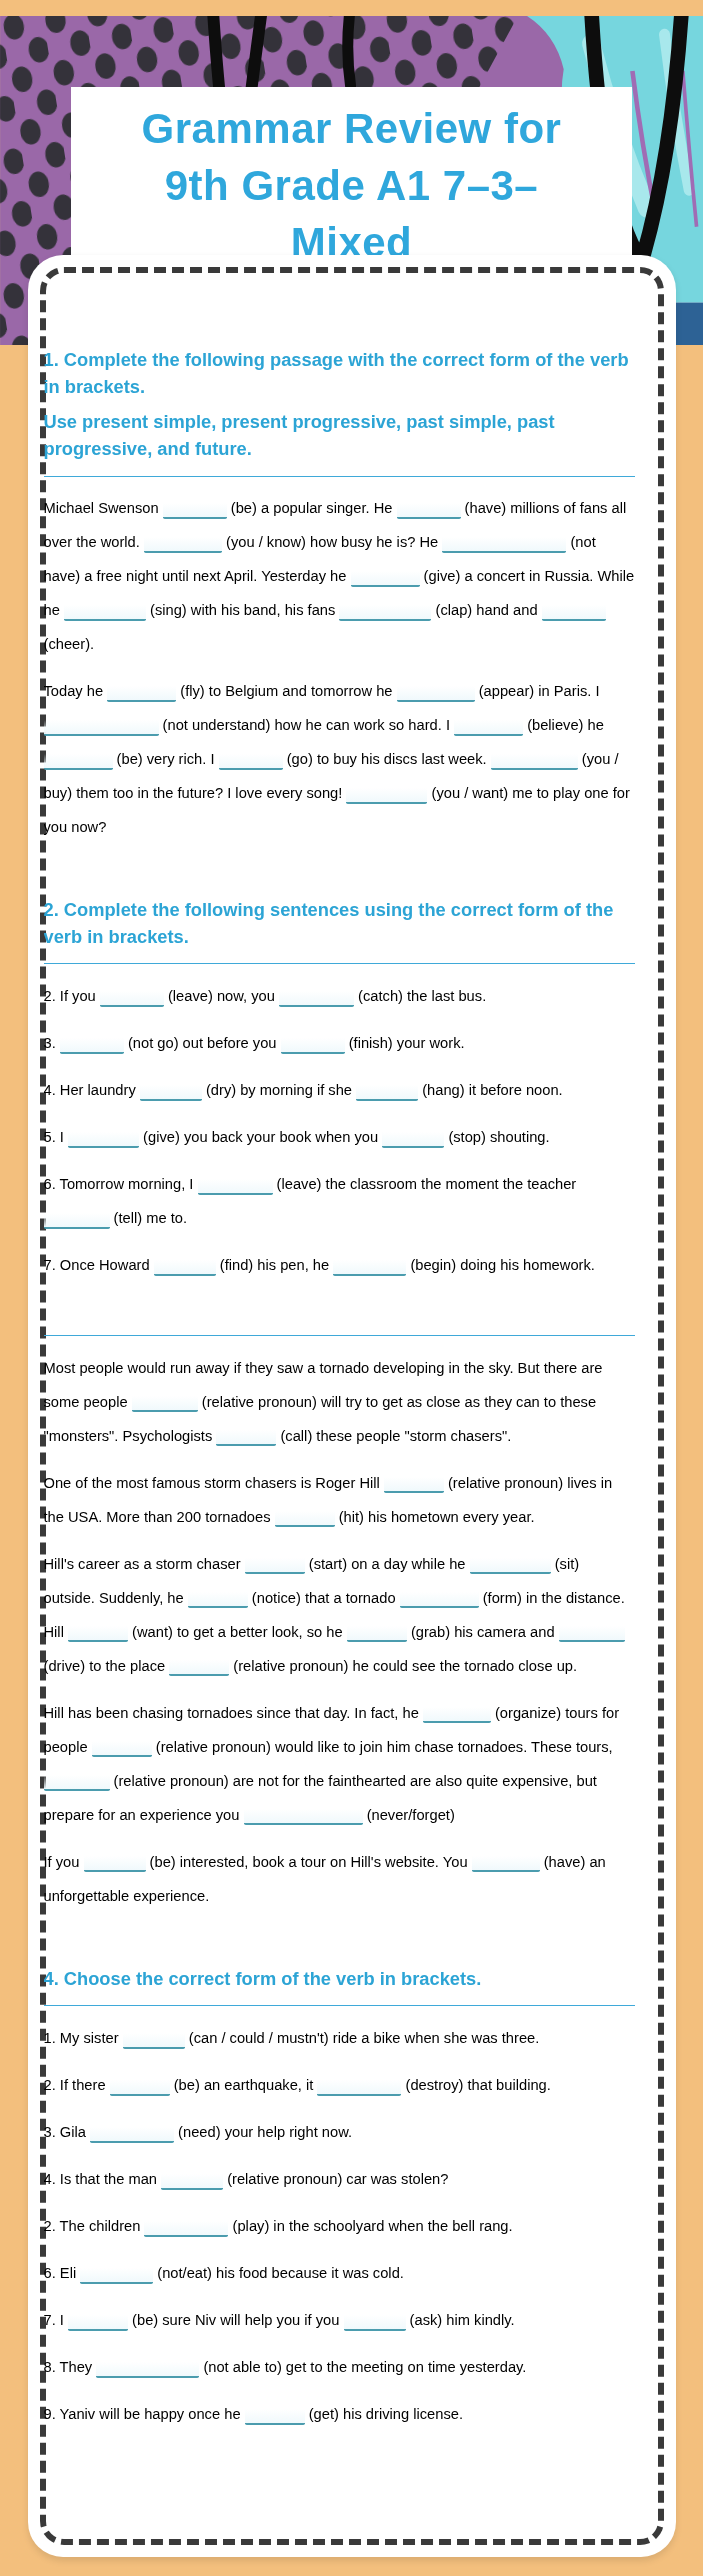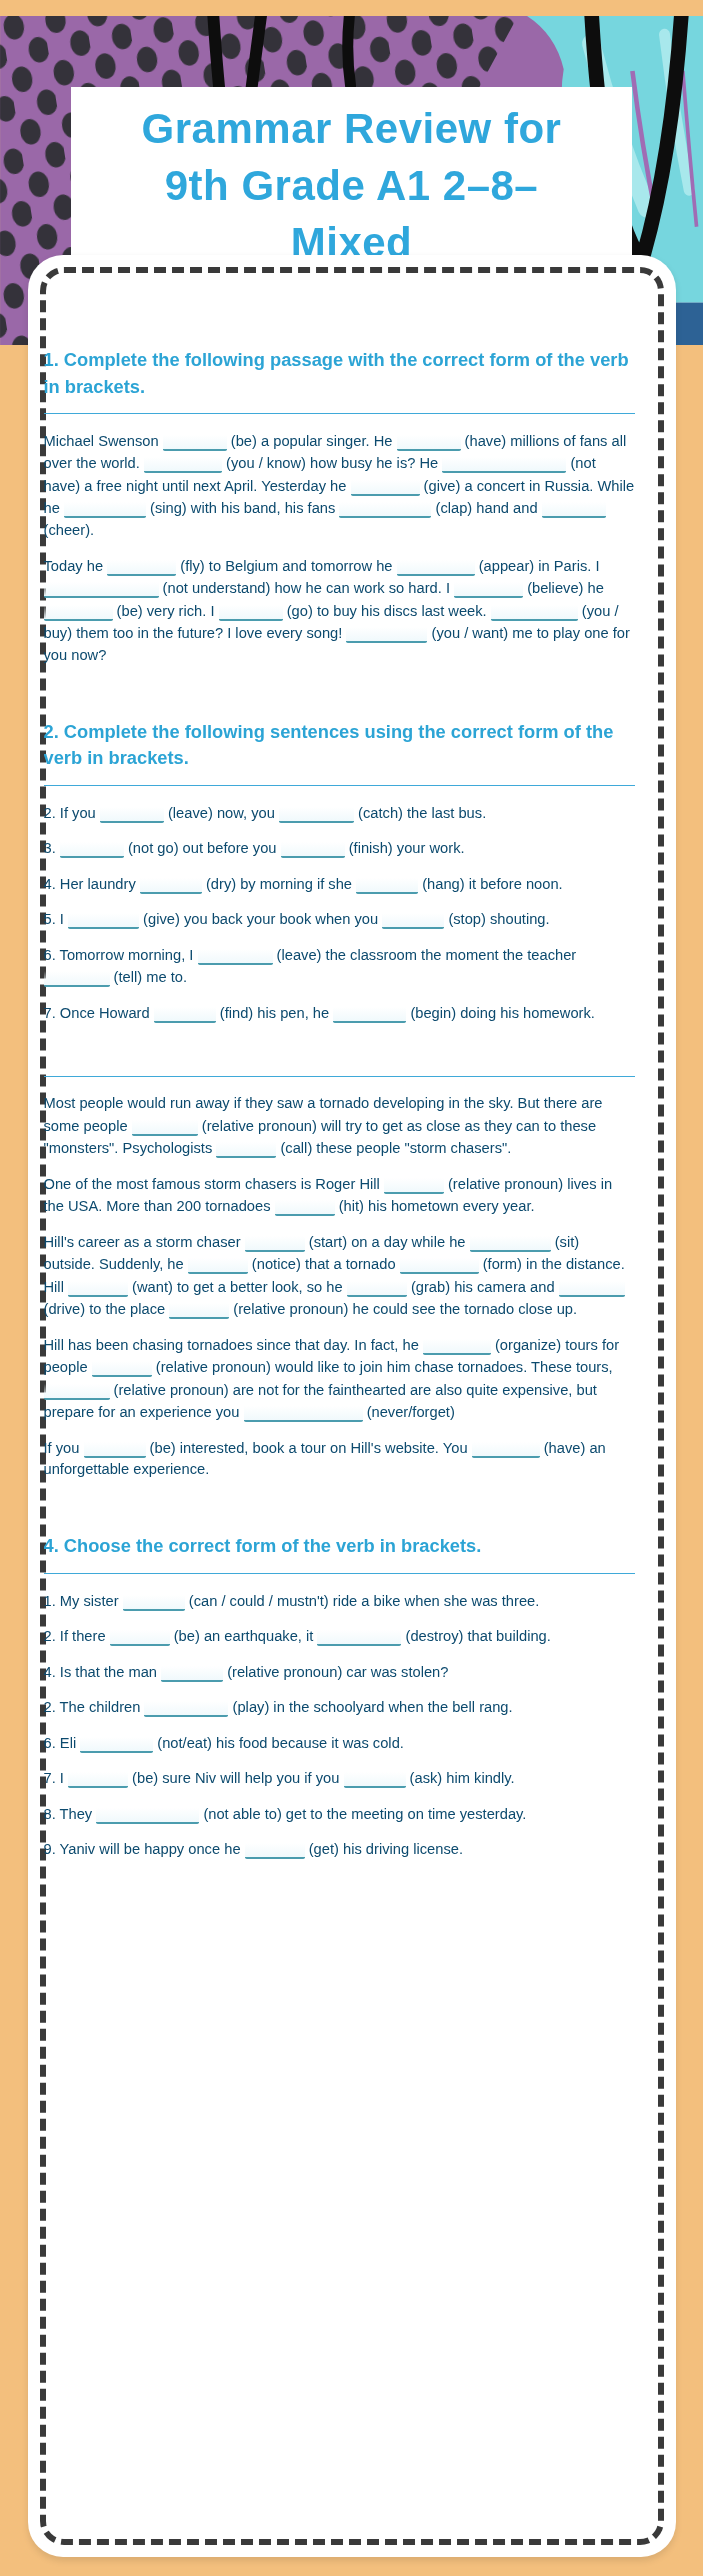--- a/index.html
+++ b/index.html
@@ -40,21 +40,21 @@
     margin:0 0 5.5px 0;
   }
   .sec-subheading{
     font-size:18.3px;font-weight:bold;color:#2ca4d5;line-height:26.6px;
     margin:9.2px 0 5.5px 0;
   }
   .divider{
     border-top:1.8px solid #3fa9d9;margin:13px 0 14.7px 0;height:0;
   }
   .para{
-    font-size:14.7px;color:#0c4a6e;line-height:22px;margin:0 0 13px 0;
+    font-size:14.7px;color:#000000;line-height:34px;margin:0 0 13px 0;
   }
   .para:last-child{margin-bottom:0;}
   .blank{
     display:inline-block;height:20px;vertical-align:-5.5px;
     border-bottom:2.3px solid #4b9cae;border-radius:1.8px;
     background:linear-gradient(180deg, rgba(244,250,253,0) 30%, #f0f9fc 100%);
   }
 </style>
 </head>
 <body>
@@ -76,31 +76,32 @@
     <path d="M745,60 Q752,150 760,230" stroke="#a06cb4" stroke-width="4" fill="none"></path>
     <path d="M232,-10 C238,80 246,160 258,214" stroke="#0d0d0d" stroke-width="13" fill="none" stroke-linecap="round"></path>
     <path d="M286,-10 C274,80 264,160 258,214" stroke="#0d0d0d" stroke-width="13" fill="none" stroke-linecap="round"></path>
     <path d="M382,-8 C376,40 380,80 392,118" stroke="#0d0d0d" stroke-width="12" fill="none" stroke-linecap="round"></path>
     <path d="M645,-10 C652,120 668,220 700,268 C726,180 738,80 744,-10" stroke="#0d0d0d" stroke-width="16" fill="none" stroke-linecap="round" stroke-linejoin="round"></path>
     <rect x="700" y="313" width="68" height="46" fill="#2d6295"></rect>
   </svg>
   <div class="title-box">
     <div>
         <div class="title-line">Grammar Review for</div>
-        <div class="title-line">9th Grade A1 2–8–</div>
+        <div class="title-line">9th Grade A1 7–3–</div>
         <div class="title-line">Mixed</div>
       </div>
   </div>
 </div>
 
 <div class="card">
   <div class="card-border"></div>
   <div class="content">
       <section class="exercise">
         <div class="sec-heading">1. Complete the following passage with the correct form of the verb in brackets.</div>
+        <div class="sec-subheading">Use present simple, present progressive, past simple, past progressive, and future.</div>
         <div class="divider"></div>
         <p class="para"><span>Michael Swenson </span><span class="blank" style="width: 64px;"></span><span> (be) a popular singer. He </span><span class="blank" style="width: 64px;"></span><span> (have) millions of fans all over the world. </span><span class="blank" style="width: 78px;"></span><span> (you / know) how busy he is? He </span><span class="blank" style="width: 124px;"></span><span> (not have) a free night until next April. Yesterday he </span><span class="blank" style="width: 69px;"></span><span> (give) a concert in Russia. While he </span><span class="blank" style="width: 82px;"></span><span> (sing) with his band, his fans </span><span class="blank" style="width: 92px;"></span><span> (clap) hand and </span><span class="blank" style="width: 64px;"></span><span> (cheer).</span></p>
         <p class="para"><span>Today he </span><span class="blank" style="width: 69px;"></span><span> (fly) to Belgium and tomorrow he </span><span class="blank" style="width: 78px;"></span><span> (appear) in Paris. I </span><span class="blank" style="width: 115px;"></span><span> (not understand) how he can work so hard. I </span><span class="blank" style="width: 69px;"></span><span> (believe) he </span><span class="blank" style="width: 69px;"></span><span> (be) very rich. I </span><span class="blank" style="width: 64px;"></span><span> (go) to buy his discs last week. </span><span class="blank" style="width: 87px;"></span><span> (you / buy) them too in the future? I love every song! </span><span class="blank" style="width: 81px;"></span><span> (you / want) me to play one for you now?</span></p>
       </section>
       <section class="exercise">
         <div class="sec-heading">2. Complete the following sentences using the correct form of the verb in brackets.</div>
         <div class="divider"></div>
         <p class="para"><span>2. If you </span><span class="blank" style="width: 64px;"></span><span> (leave) now, you </span><span class="blank" style="width: 75px;"></span><span> (catch) the last bus.</span></p>
         <p class="para"><span>3. </span><span class="blank" style="width: 64px;"></span><span> (not go) out before you </span><span class="blank" style="width: 64px;"></span><span> (finish) your work.</span></p>
         <p class="para"><span>4. Her laundry </span><span class="blank" style="width: 62px;"></span><span> (dry) by morning if she </span><span class="blank" style="width: 62px;"></span><span> (hang) it before noon.</span></p>
@@ -114,20 +115,21 @@
         <p class="para"><span>One of the most famous storm chasers is Roger Hill </span><span class="blank" style="width: 60px;"></span><span> (relative pronoun) lives in the USA. More than 200 tornadoes </span><span class="blank" style="width: 60px;"></span><span> (hit) his hometown every year.</span></p>
         <p class="para"><span>Hill's career as a storm chaser </span><span class="blank" style="width: 60px;"></span><span> (start) on a day while he </span><span class="blank" style="width: 81px;"></span><span> (sit) outside. Suddenly, he </span><span class="blank" style="width: 60px;"></span><span> (notice) that a tornado </span><span class="blank" style="width: 79px;"></span><span> (form) in the distance. Hill </span><span class="blank" style="width: 60px;"></span><span> (want) to get a better look, so he </span><span class="blank" style="width: 60px;"></span><span> (grab) his camera and </span><span class="blank" style="width: 66px;"></span><span> (drive) to the place </span><span class="blank" style="width: 60px;"></span><span> (relative pronoun) he could see the tornado close up.</span></p>
         <p class="para"><span>Hill has been chasing tornadoes since that day. In fact, he </span><span class="blank" style="width: 68px;"></span><span> (organize) tours for people </span><span class="blank" style="width: 60px;"></span><span> (relative pronoun) would like to join him chase tornadoes. These tours, </span><span class="blank" style="width: 66px;"></span><span> (relative pronoun) are not for the fainthearted are also quite expensive, but prepare for an experience you </span><span class="blank" style="width: 119px;"></span><span> (never/forget)</span></p>
         <p class="para"><span>If you </span><span class="blank" style="width: 62px;"></span><span> (be) interested, book a tour on Hill's website. You </span><span class="blank" style="width: 68px;"></span><span> (have) an unforgettable experience.</span></p>
       </section>
       <section class="exercise">
         <div class="sec-heading">4. Choose the correct form of the verb in brackets.</div>
         <div class="divider"></div>
         <p class="para"><span>1. My sister </span><span class="blank" style="width: 62px;"></span><span> (can / could / mustn't) ride a bike when she was three.</span></p>
         <p class="para"><span>2. If there </span><span class="blank" style="width: 60px;"></span><span> (be) an earthquake, it </span><span class="blank" style="width: 84px;"></span><span> (destroy) that building.</span></p>
+        <p class="para"><span>3. Gila </span><span class="blank" style="width: 84px;"></span><span> (need) your help right now.</span></p>
         <p class="para"><span>4. Is that the man </span><span class="blank" style="width: 62px;"></span><span> (relative pronoun) car was stolen?</span></p>
         <p class="para"><span>2. The children </span><span class="blank" style="width: 84px;"></span><span> (play) in the schoolyard when the bell rang.</span></p>
         <p class="para"><span>6. Eli </span><span class="blank" style="width: 73px;"></span><span> (not/eat) his food because it was cold.</span></p>
         <p class="para"><span>7. I </span><span class="blank" style="width: 60px;"></span><span> (be) sure Niv will help you if you </span><span class="blank" style="width: 62px;"></span><span> (ask) him kindly.</span></p>
         <p class="para"><span>8. They </span><span class="blank" style="width: 103px;"></span><span> (not able to) get to the meeting on time yesterday.</span></p>
         <p class="para"><span>9. Yaniv will be happy once he </span><span class="blank" style="width: 60px;"></span><span> (get) his driving license.</span></p>
       </section>
     </div>
 </div>
 

